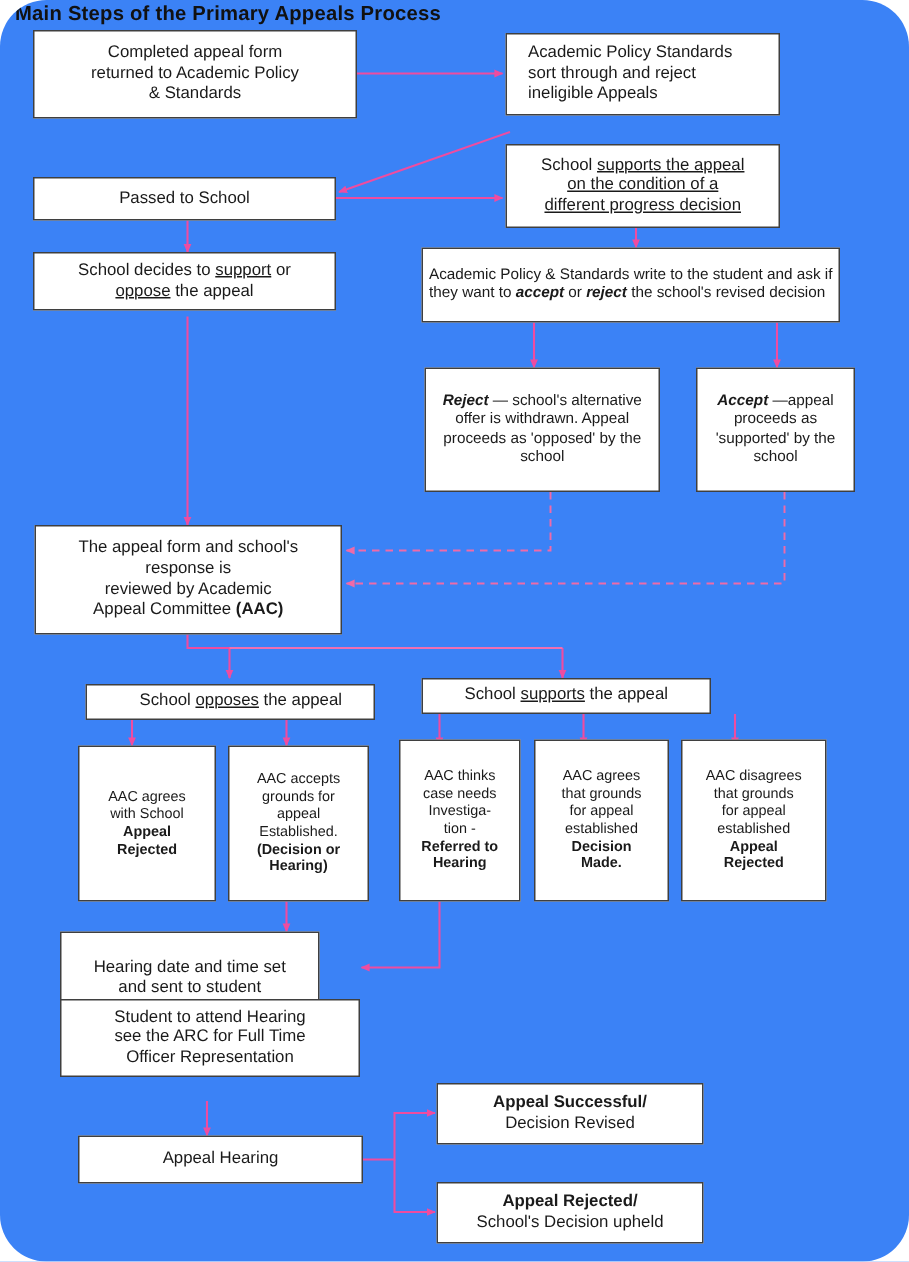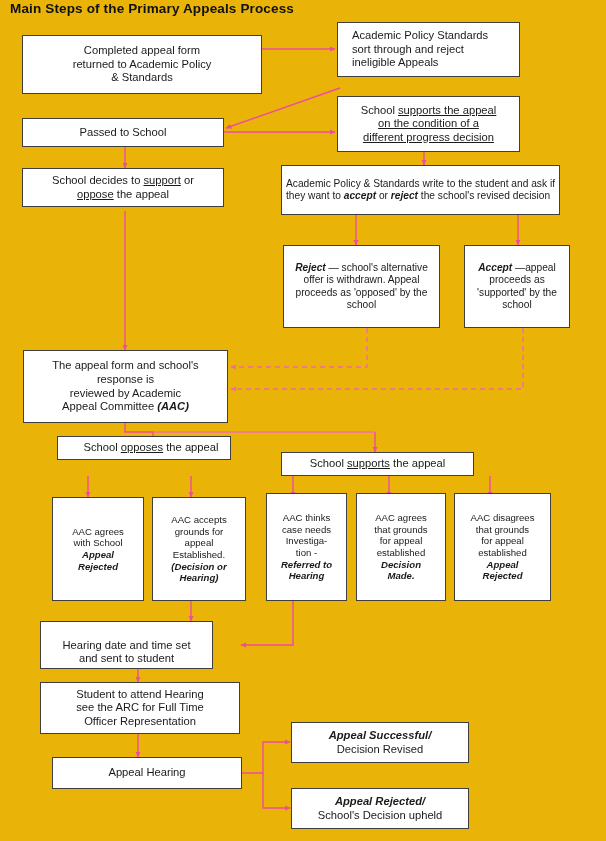--- a/index.html
+++ b/index.html
@@ -7,22 +7,23 @@
     padding: 0;
     background: #ffffff;
   }
   body {
     font-family: "Liberation Sans", sans-serif;
   }
   #page {
     position: relative;
     width: 606px;
     height: 841px;
-    background: #eab308;
+    background: #3b82f6;
     overflow: hidden;
+    border-radius: 31px;
   }
   #svg-layer {
     position: absolute;
     left: 0;
     top: 0;
     width: 606px;
     height: 841px;
     pointer-events: none;
   }
   .title {
@@ -51,21 +52,21 @@
   }
   .node .txt {
     display: block;
     width: 100%;
     white-space: pre-line;
   }
   .f11 { font-size: 11.2px; }
   .f10 { font-size: 10.2px; }
   .f95 { font-size: 9.6px; margin-left: 12px; }
   u.ul { text-decoration: underline; }
-  b.bd { font-weight: bold; font-style: italic; }
+  b.bd { font-weight: bold; }
   i.bi { font-weight: bold; }
 </style>
 </head>
 <body>
 
 <div id="page">
 
   <div class="title">Main Steps of the Primary Appeals Process</div>
 
   <svg id="svg-layer" viewBox="0 0 606 841">
@@ -128,21 +129,21 @@
     <g fill="none" stroke="#f06fb2" stroke-width="1.4">
       <path d="M153,432 L375,432"></path>
     </g>
 
     <g fill="none" stroke="#ef6aa8" stroke-width="1.3" stroke-dasharray="5,4" marker-end="url(#ahd)">
       <path d="M367,328 L367,367 L231,367"></path>
       <path d="M523,328 L523,389 L231,389"></path>
     </g>
   </svg>
 
-  <div class="node f11" style="left:22px; top:35px; width:240px; height:59px;">
+  <div class="node f11" style="left:22px; top:20px; width:216px; height:59px;">
     <span class="txt">Completed appeal form
 returned to Academic Policy
 &amp; Standards</span>
   </div>
 
   <div class="node f11" style="left:337px; top:22px; width:183px; height:55px; justify-content:flex-start; text-align:left;">
     <span class="txt" style="text-align:left;margin-left:10px;">Academic Policy Standards
 sort through and reject
 ineligible Appeals</span>
   </div>
@@ -168,21 +169,21 @@
   </div>
 
   <div class="node f10" style="left:464px; top:245px; width:106px; height:83px;">
     <span class="txt"><i class="bi">Accept</i><span> —appeal proceeds as 'supported' by the school</span></span>
   </div>
 
   <div class="node f11" style="left:23px; top:350px; width:205px; height:73px;">
     <span class="txt"><span>The appeal form and school's</span><br><span>response is</span><br><span>reviewed by Academic</span><br><span>Appeal Committee </span><b class="bd">(AAC)</b></span>
   </div>
 
-  <div class="node f11" style="left:57px; top:436px; width:174px; height:24px;padding-left:18px;">
+  <div class="node f11" style="left:57px; top:456px; width:193px; height:24px;padding-left:18px;">
     <span class="txt"><span>School </span><u class="ul">opposes</u><span> the appeal</span></span>
   </div>
 
   <div class="node f11" style="left:281px; top:452px; width:193px; height:24px;">
     <span class="txt"><span>School </span><u class="ul">supports</u><span> the appeal</span></span>
   </div>
 
   <div class="node f95" style="left:40px; top:497px; width:92px; height:104px;">
     <span class="txt"><span>AAC agrees
 with School
@@ -224,21 +225,21 @@
 established
 </span><b class="bd" style="white-space:pre-line;">Appeal
 Rejected</b></span>
   </div>
 
   <div class="node f11" style="left:40px; top:621px; width:173px; height:48px;align-items:flex-end;">
     <span class="txt">Hearing date and time set
 and sent to student</span>
   </div>
 
-  <div class="node f11" style="left:40px; top:682px; width:200px; height:52px;">
+  <div class="node f11" style="left:40px; top:666px; width:200px; height:52px;">
     <span class="txt">Student to attend Hearing
 see the ARC for Full Time
 Officer Representation</span>
   </div>
 
   <div class="node f11" style="left:52px; top:757px; width:190px; height:32px;">
     <span class="txt">Appeal Hearing</span>
   </div>
 
   <div class="node f11" style="left:291px; top:722px; width:178px; height:41px;">

